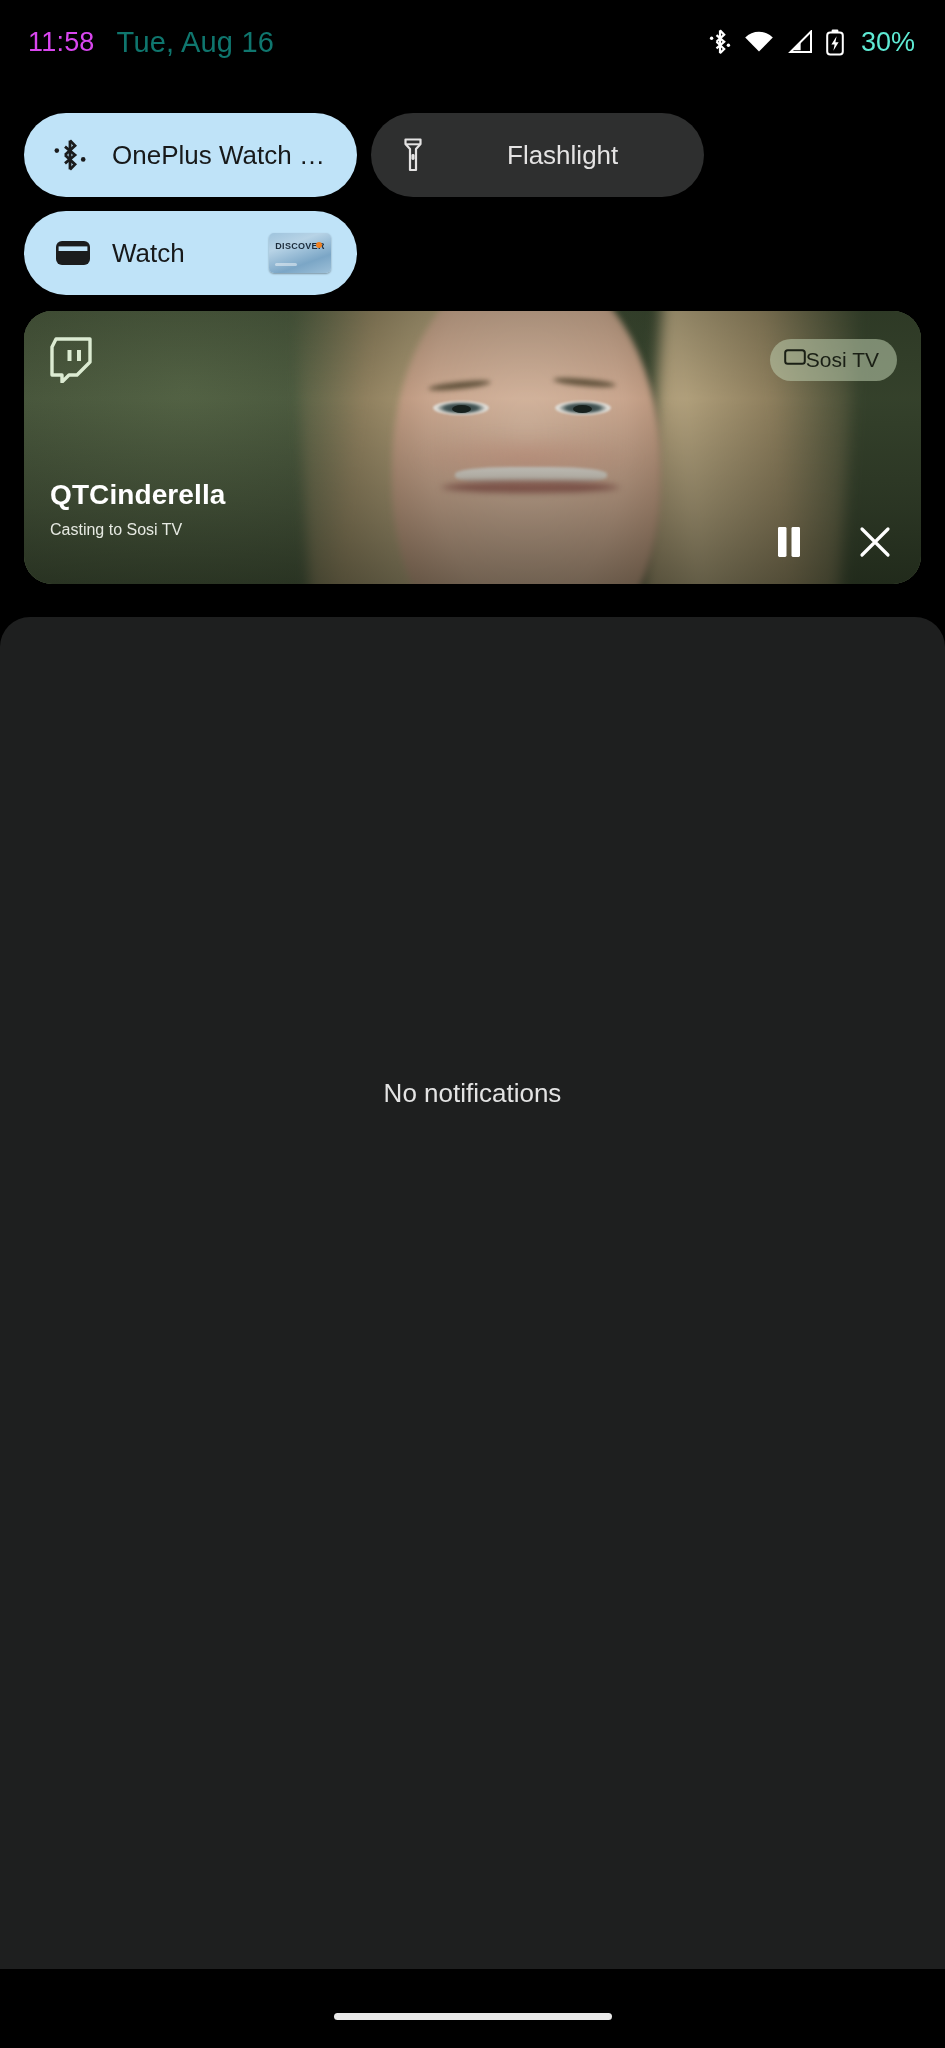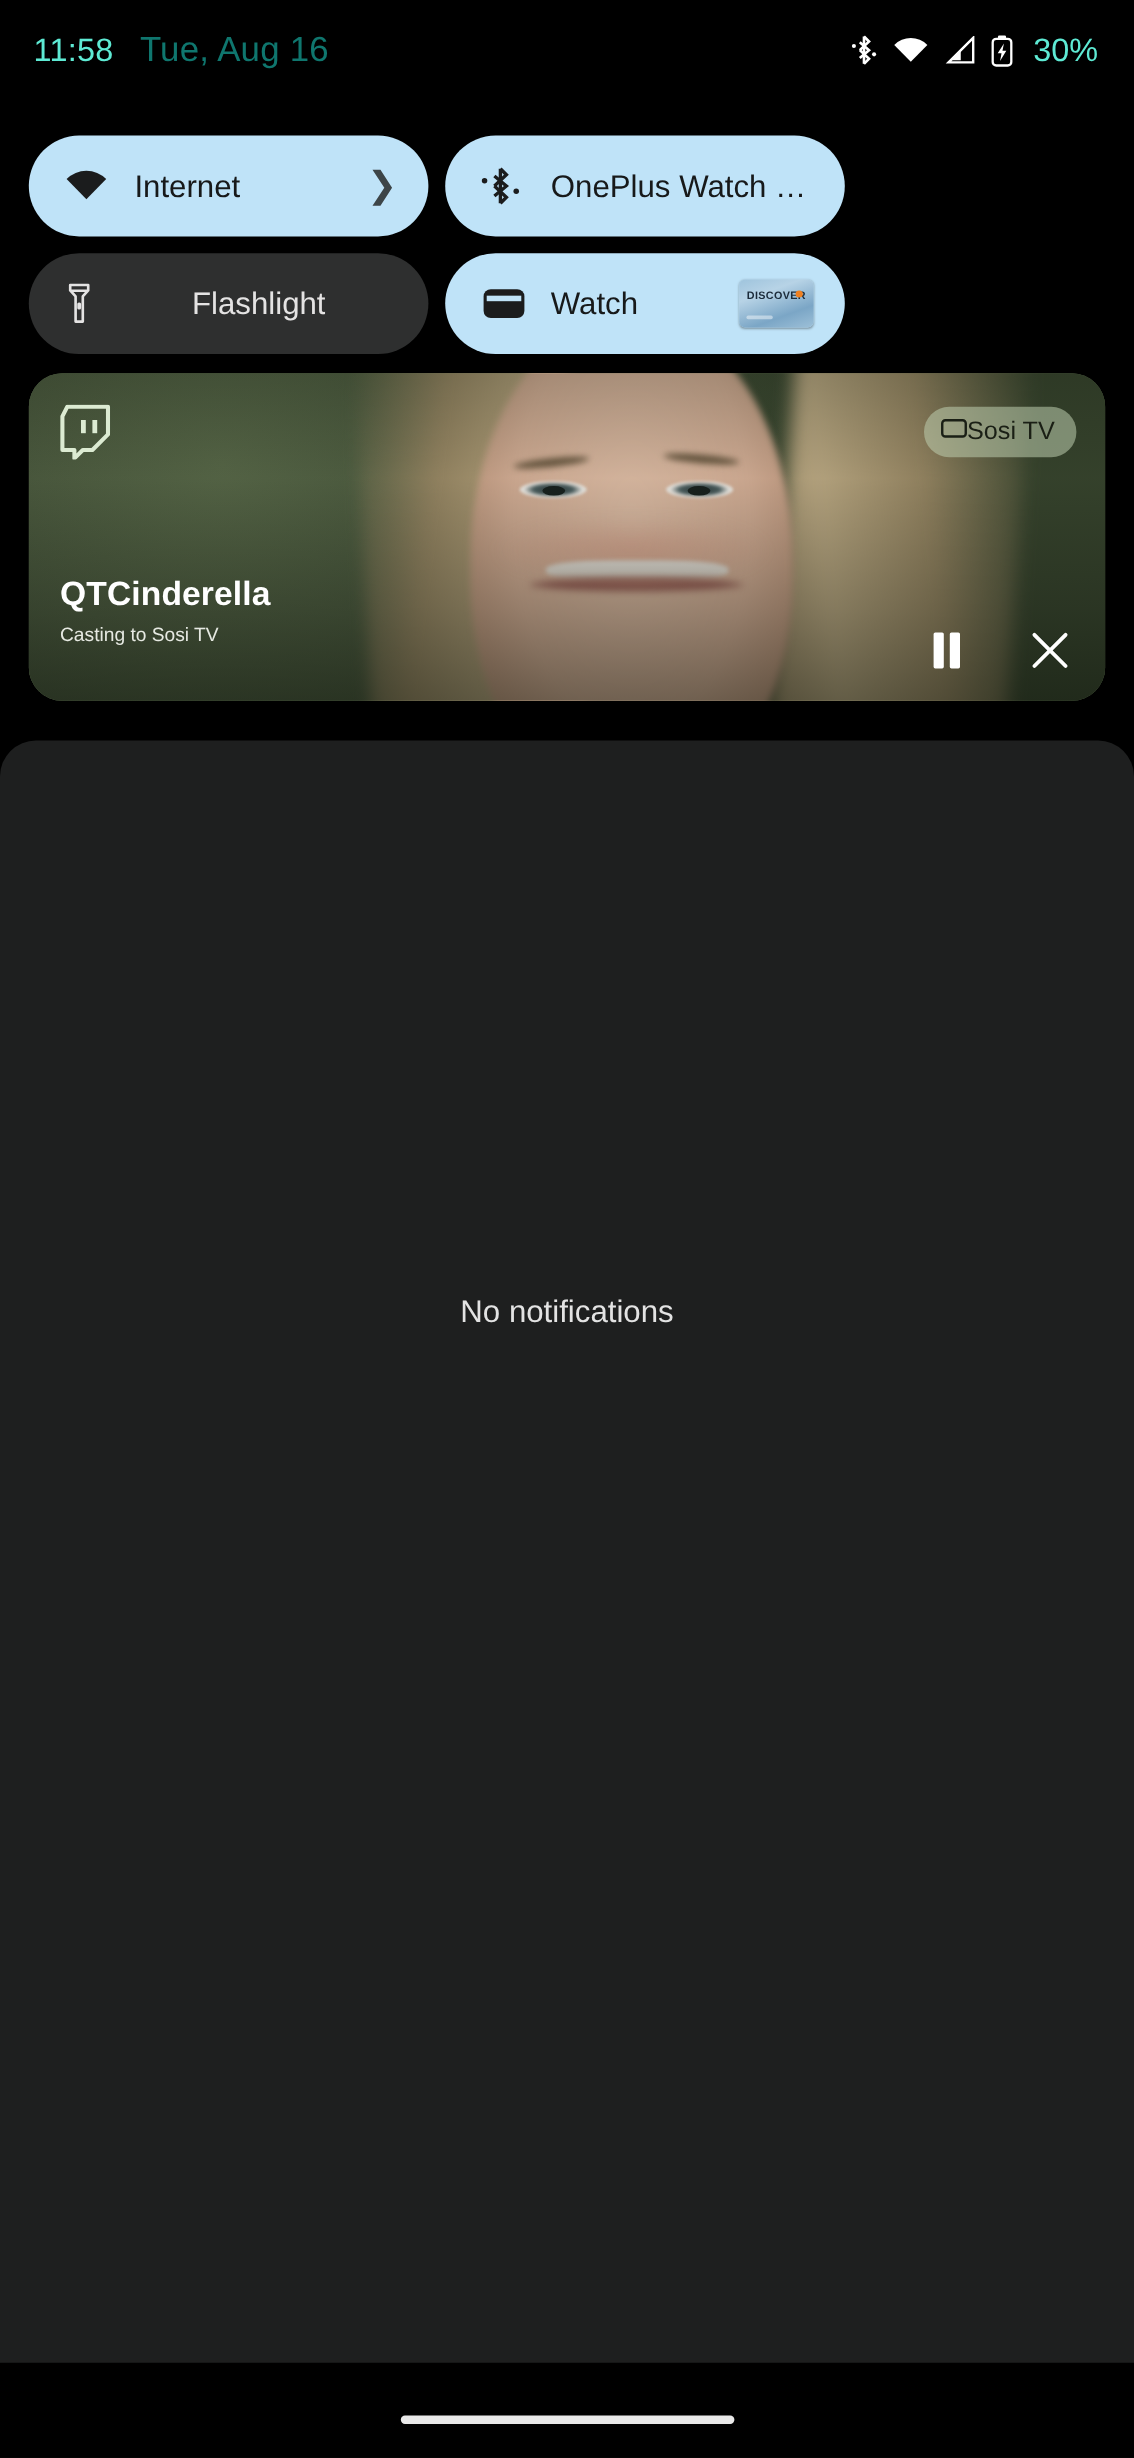--- a/index.html
+++ b/index.html
@@ -11,21 +11,21 @@
   }
   body { position:relative; }
 
   
   .statusbar{
     position:absolute; top:0; left:0; width:945px; height:84px;
     display:flex; align-items:center; justify-content:space-between;
     padding:0 30px 0 28px;
   }
   .sb-left{ display:flex; align-items:center; gap:22px; }
-  .sb-time{ color:#5eead4; font-size:27px; letter-spacing:.2px; }
+  .sb-time{ color:#d946ef; font-size:27px; letter-spacing:.2px; }
   .sb-date{ color:#0f766e; font-size:29px; letter-spacing:.2px; }
   .sb-right{ display:flex; align-items:center; gap:13px; }
   .sb-pct{ color:#5eead4; font-size:27px; margin-left:4px; }
   .ico{ display:inline-block; line-height:0; }
 
   
   .tiles{
     position:absolute; top:113px; left:24px;
     width:897px;
     display:flex; flex-wrap:wrap; gap:14px;
@@ -208,29 +208,20 @@
         <rect x="5.6" y="0.6" width="6.8" height="3" rx="1.2" fill="#fff"></rect>
         <path d="M10.6 7.2 L5.4 15.4 L8.6 15.4 L7.4 21.8 L12.6 13.2 L9.4 13.2 Z" fill="#fff"></path>
       </svg>
     </span>
     <span class="sb-pct">30%</span>
   </div>
 </div>
 
 <div class="tiles">
 
-  <div class="tile on">
-    <span class="t-ico">
-      <svg width="36" height="28" viewBox="0 0 36 28">
-        <path d="M18 25 L1.5 8.2 A23.3 23.3 0 0 1 34.5 8.2 Z" fill="#1b1c1d"></path>
-      </svg>
-    </span>
-    <span class="t-label">Internet</span>
-    <span class="t-chevron">❯</span>
-  </div>
 
   <div class="tile on">
     <span class="t-ico">
       <svg width="32" height="34" viewBox="0 0 32 34">
         <path d="M11 8.6 L21 17 L11 25.4" fill="none" stroke="#1b1c1d" stroke-width="2.8"></path>
         <path d="M16 2.6 L16 31.4" fill="none" stroke="#1b1c1d" stroke-width="2.8"></path>
         <path d="M16 2.6 L21 7.6 L11 17" fill="none" stroke="#1b1c1d" stroke-width="2.8"></path>
         <path d="M16 31.4 L21 26.4 L11 17" fill="none" stroke="#1b1c1d" stroke-width="2.8"></path>
         <circle cx="2.8" cy="12.6" r="2.3" fill="#1b1c1d"></circle>
         <circle cx="29.2" cy="21.4" r="2.3" fill="#1b1c1d"></circle>

